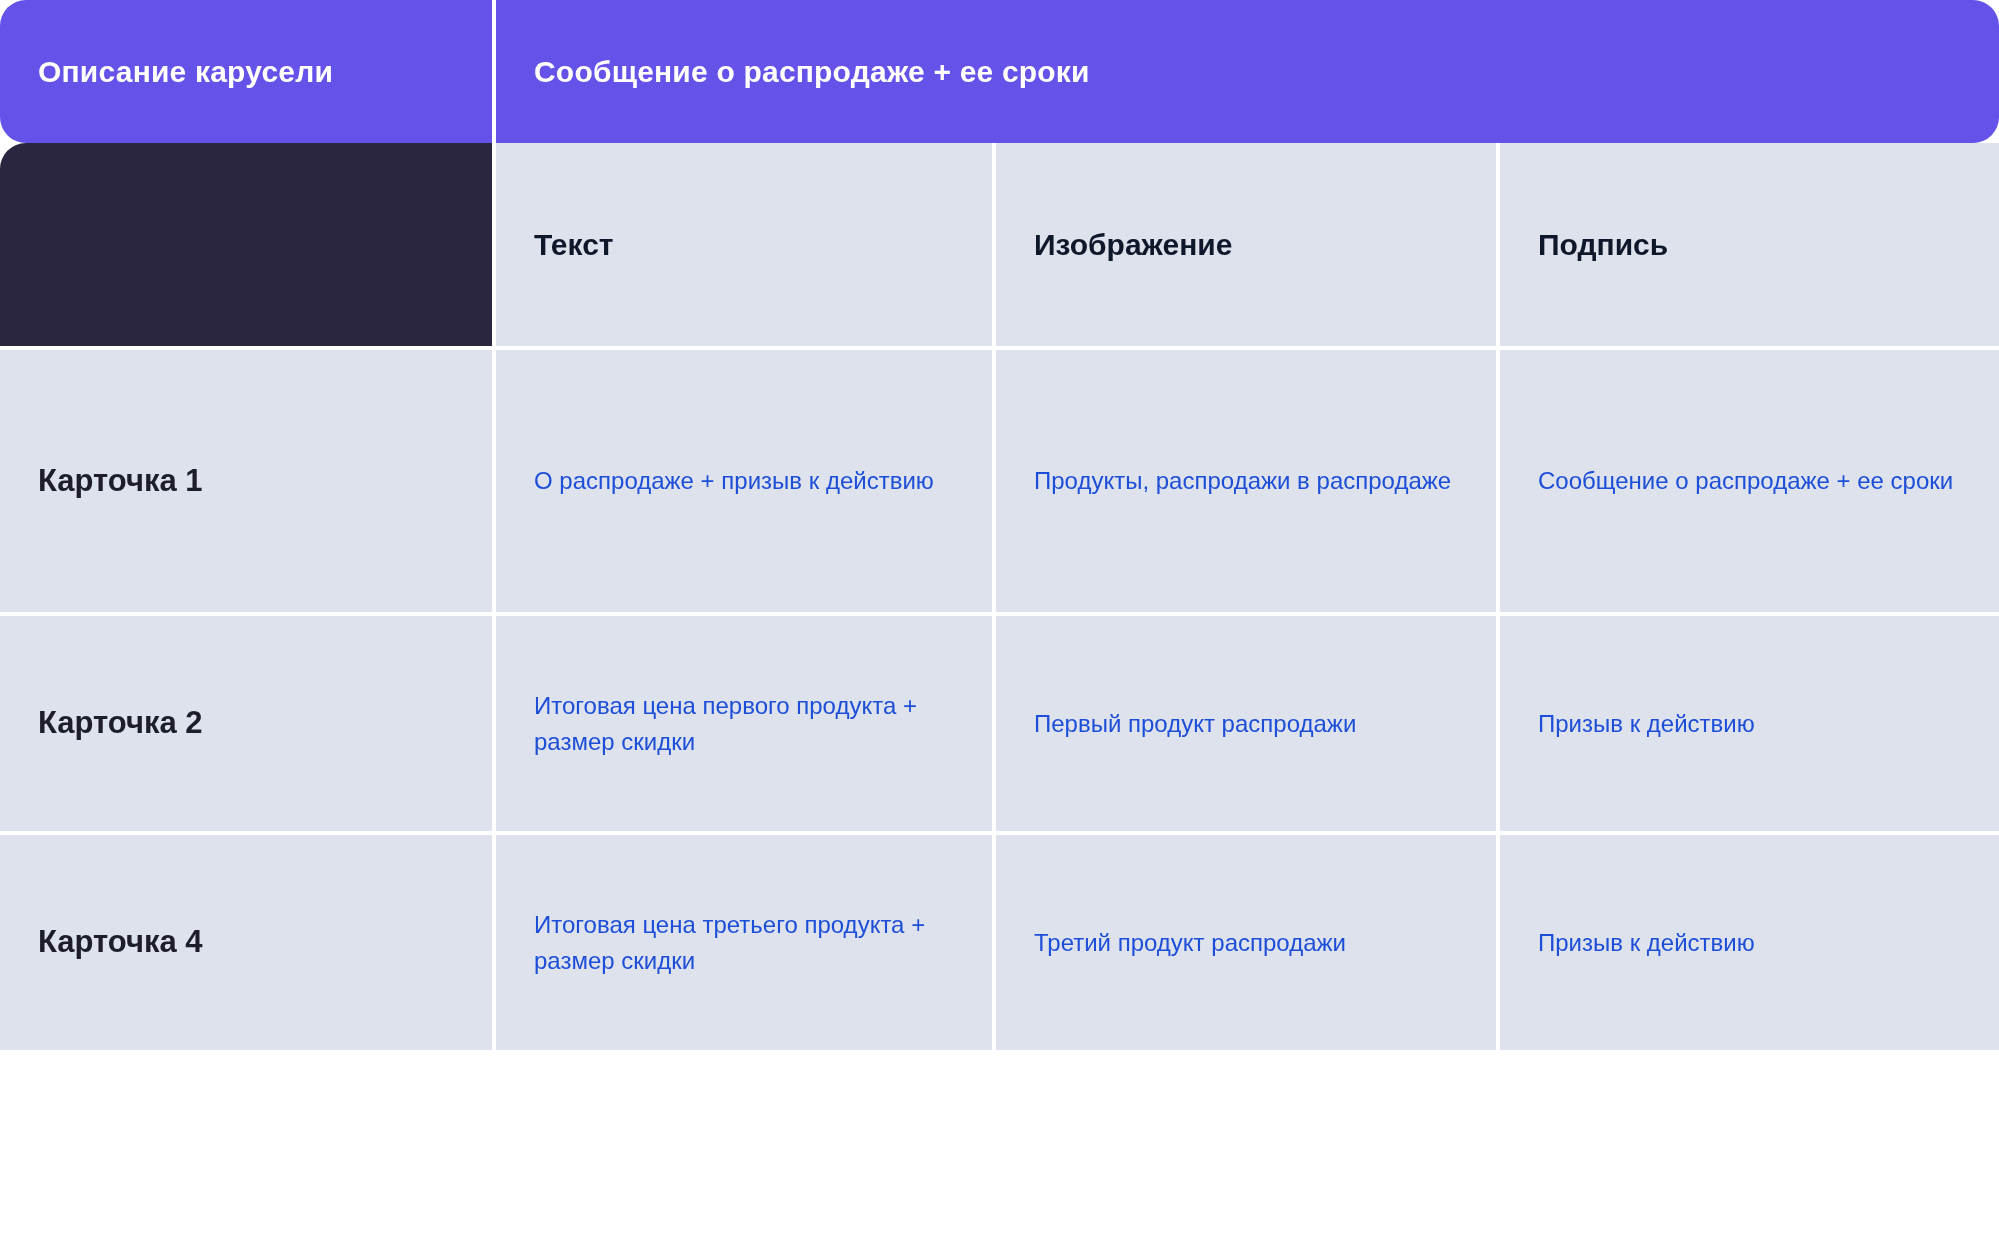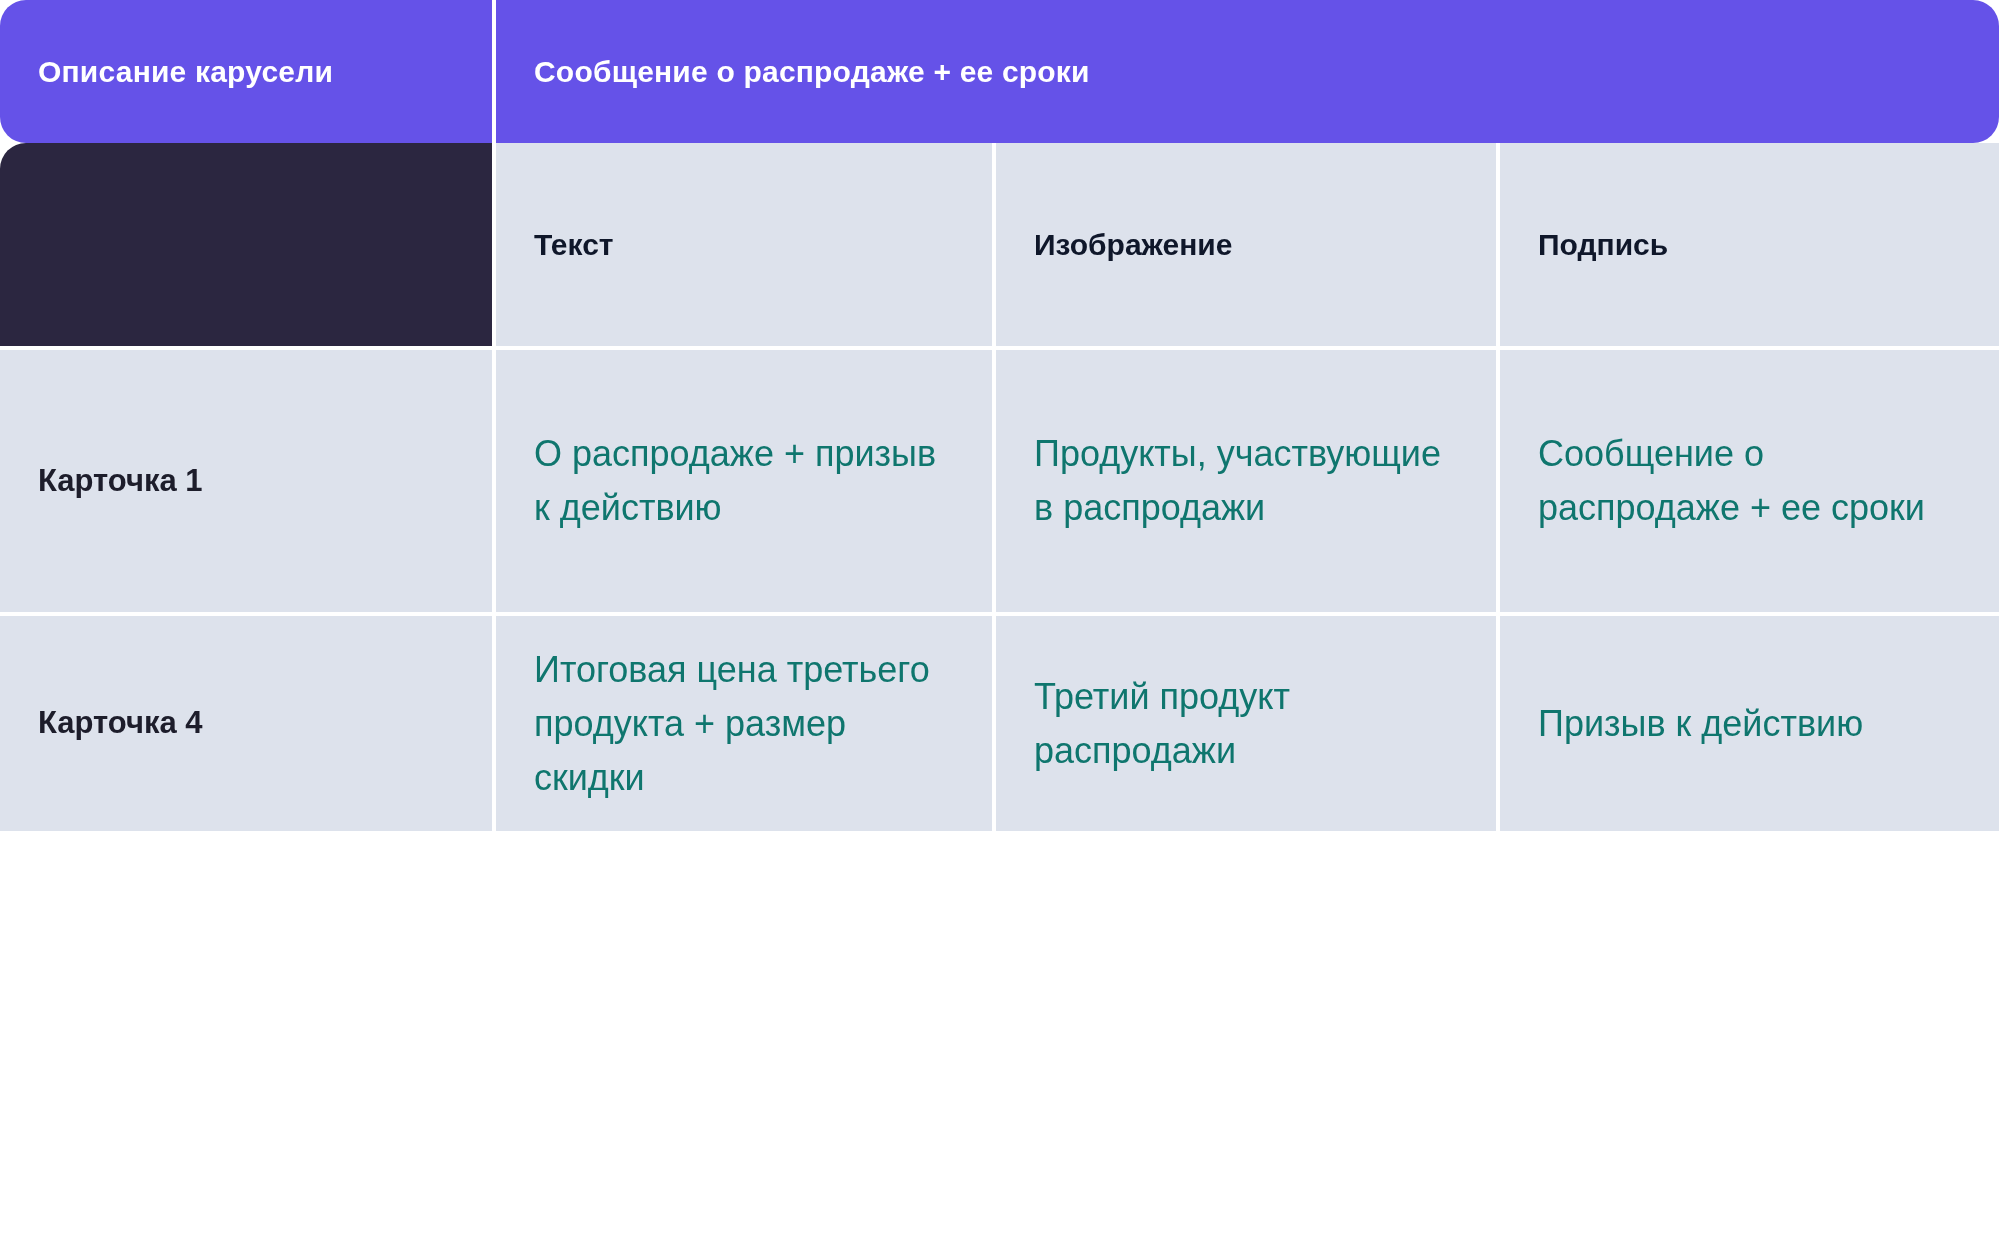--- a/index.html
+++ b/index.html
@@ -70,22 +70,22 @@
   tr.subheader-row td.dark {
     background: #2b2640;
     border-top-left-radius: 26px;
     border-right: 4px solid #ffffff;
   }
   tr.subheader-row td:last-child { border-right: none; }
 
   
   tbody td {
     background: #dde2ec;
-    color: #0f766e;
-    font-size: 36px;
+    color: #1d4ed8;
+    font-size: 24px;
     line-height: 1.5;
     vertical-align: middle;
     padding: 22px 38px;
     border-right: 4px solid #ffffff;
     border-bottom: 4px solid #ffffff;
   }
   tbody td:last-child { border-right: none; }
   tbody tr:last-child td { border-bottom: none; }
 
   td.card-label {
@@ -119,22 +119,28 @@
         <td class="dark"></td>
         <td>Текст</td>
         <td>Изображение</td>
         <td>Подпись</td>
       </tr>
     </thead>
     <tbody>
       <tr class="r1">
         <td class="card-label">Карточка 1</td>
         <td>О распродаже + призыв к действию</td>
-        <td>Продукты, участвующие в распродажи</td>
+        <td>Продукты, распродажи в распродаже</td>
         <td>Сообщение о распродаже + ее сроки</td>
+      </tr>
+      <tr class="r2">
+        <td class="card-label">Карточка 2</td>
+        <td>Итоговая цена первого продукта + размер скидки</td>
+        <td>Первый продукт распродажи</td>
+        <td>Призыв к действию</td>
       </tr>
       <tr class="r4">
         <td class="card-label">Карточка 4</td>
         <td>Итоговая цена третьего продукта + размер скидки</td>
         <td>Третий продукт распродажи</td>
         <td>Призыв к действию</td>
       </tr>
     </tbody>
   </table>
 </div>

